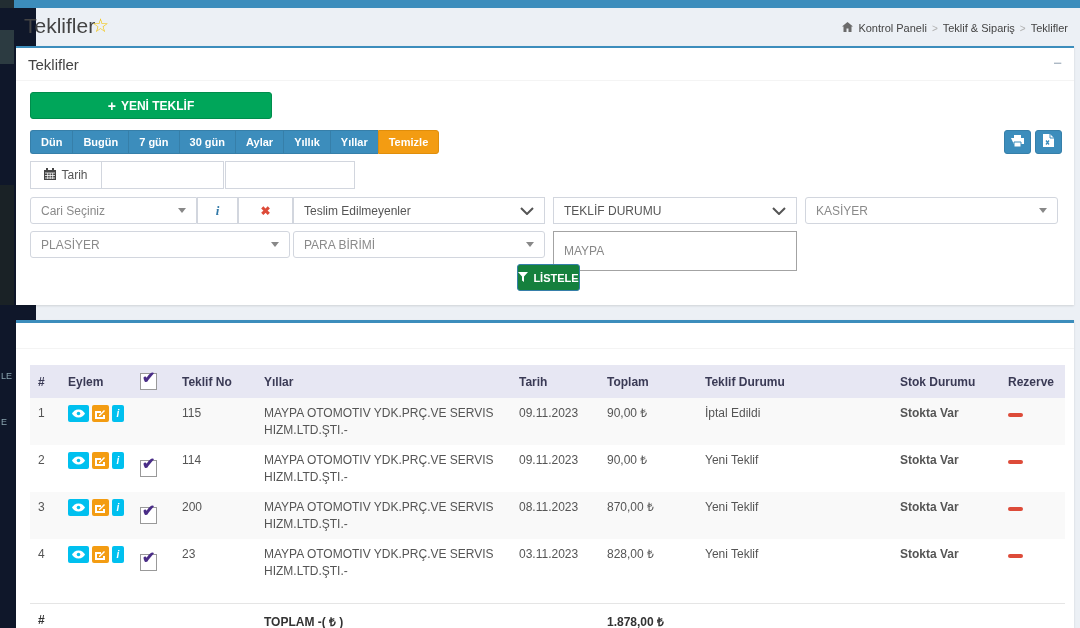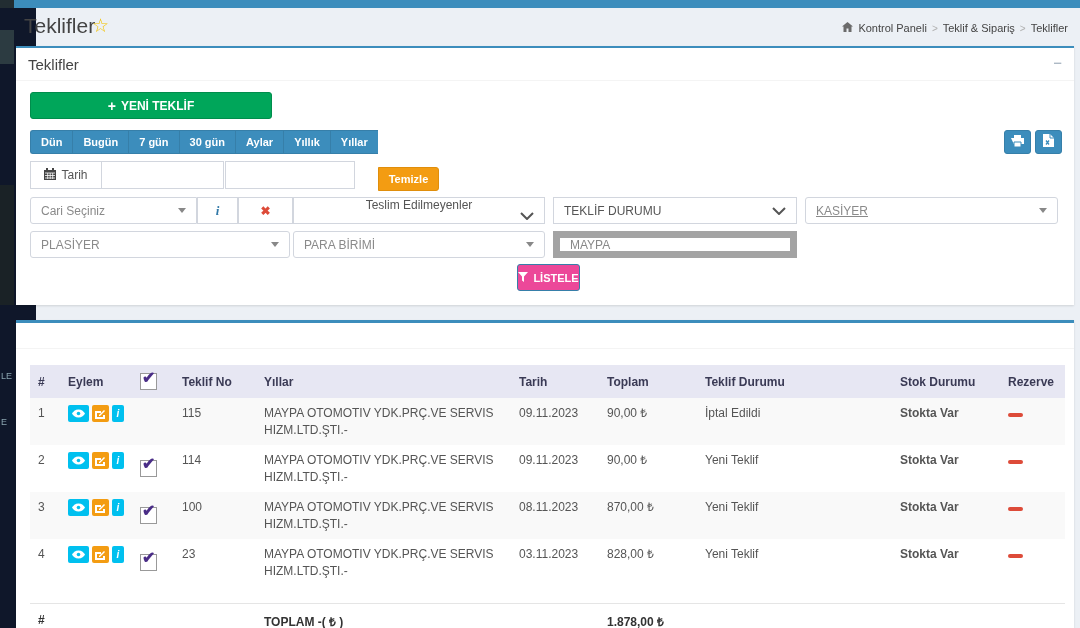--- a/index.html
+++ b/index.html
@@ -34,49 +34,49 @@
   
   .btn { display:flex; align-items:center; justify-content:center; gap:5px; color:#fff; font-weight:bold; cursor:pointer; border-radius:3px; }
   .btn-new { position:absolute; left:14px; top:44px; width:242px; height:27px; background:#00a65a; border:1px solid #008d4c; font-size:12px; }
   .btn-invoice { position:absolute; left:276px; top:44px; width:245px; height:27px; background:#3c8dbc; border:1px solid #367fa9; font-size:12px; }
   .plus-ic { font-size:14px; font-weight:bold; }
 
   
   .range-group { position:absolute; left:14px; top:82px; display:flex; }
   .range-btn { background:#3c8dbc; border:1px solid #367fa9; border-right-width:0; color:#fff; font-size:11px; font-weight:bold; padding:0 10px; height:24px; display:flex; align-items:center; cursor:pointer; }
   .range-btn:first-child { border-radius:3px 0 0 3px; }
-  .range-clear { background:#f39c12; border:1px solid #e08e0b; border-radius:0 3px 3px 0; color:#fff; font-size:11px; font-weight:bold; padding:0 10px; height:24px; display:flex; align-items:center; cursor:pointer;margin-top:37px; }
+  .range-clear { background:#f39c12; border:1px solid #e08e0b; border-radius:0 3px 3px 0; color:#fff; font-size:11px; font-weight:bold; padding:0 10px; height:24px; display:flex; align-items:center; cursor:pointer; }
 
   .export-group { position:absolute; right:12px; top:82px; display:flex; gap:4px; }
   .export-btn { width:27px; height:24px; background:#3c8dbc; border:1px solid #367fa9; border-radius:3px; display:flex; align-items:center; justify-content:center; cursor:pointer; }
 
   
   .date-row { position:absolute; left:14px; top:113px; display:flex; }
   .date-label { width:72px; height:28px; border:1px solid #d2d6de; background:#fff; display:flex; align-items:center; justify-content:center; gap:5px; font-size:12px; color:#555; }
   .date-input { width:122px; height:28px; border:1px solid #d2d6de; border-left:none; background:#fff; font-size:12px; padding:0 6px; outline:none; }
   .date-input2 { position:absolute; left:209px; top:113px; width:130px; height:28px; border:1px solid #d2d6de; background:#fff; font-size:12px; padding:0 6px; outline:none; }
 
   
   .sel2 { position:absolute; height:27px; background:#fff; border:1px solid #d2d6de; border-radius:3px; display:flex; align-items:center; padding:0 10px; font-size:12px; color:#8a8a8a; cursor:pointer; }
   .sel2 .caret { margin-left:auto; width:0; height:0; border-left:4px solid transparent; border-right:4px solid transparent; border-top:5px solid #888; }
   .selnat { position:absolute; height:27px; background:#fff; border:1px solid #d2d6de; display:flex; align-items:center; padding:0 10px; font-size:12px; color:#555; cursor:pointer; }
   .selnat .chev { margin-left:auto; display:flex; }
   .grp-btn { position:absolute; height:27px; background:#fff; border:1px solid #d2d6de; display:flex; align-items:center; justify-content:center; cursor:pointer; }
   .i-btn { left:181px; top:149px; width:41px; font-size:13px; font-weight:bold; color:#3279a8; font-style:italic; font-family:"Liberation Serif", serif; }
   .x-btn { left:222px; top:149px; width:55px; font-size:12px; font-weight:bold; color:#dd4b39; }
 
   .cari { left:14px; top:149px; width:167px; border-radius:3px 0 0 3px;gap:11px; }
-  .teslim { left:277px; top:149px; width:252px;flex-direction:column; }
+  .teslim { left:277px; top:149px; width:252px; }
   .durum { left:537px; top:149px; width:244px; }
-  .kasiyer { left:789px; top:149px; width:253px;text-decoration:underline; }
+  .kasiyer { left:789px; top:149px; width:253px; }
   .plasiyer { left:14px; top:183px; width:260px; }
   .para { left:277px; top:183px; width:252px; }
-  .maypa { position:absolute; left:537px; top:183px; width:244px; height:27px; border:7px solid #a3a3a3; background:#fff; font-size:12px; color:#888; padding:0 10px; outline:none; }
-
-  .btn-listele { position:absolute; left:501px; top:216px; width:63px; height:27px; background:#ec4899; border:1px solid #367fa9; font-size:11px; }
+  .maypa { position:absolute; left:537px; top:183px; width:244px; height:40px; border:1px solid #a3a3a3; background:#fff; font-size:12px; color:#888; padding:0 10px; outline:none; }
+
+  .btn-listele { position:absolute; left:501px; top:216px; width:63px; height:27px; background:#15803d; border:1px solid #367fa9; font-size:11px; }
 
   
   .dt { position:absolute; left:14px; top:42px; width:1035px; border-collapse:collapse; table-layout:fixed; font-size:12px; }
   .dt th { background:#e7e7f3; color:#3a3a55; font-weight:bold; height:33px; text-align:left; padding:0 8px; }
   .dt td { height:47px; vertical-align:top; padding:7px 8px 0 8px; color:#555; line-height:17px; }
   .dt tr.odd td { background:#f9f9f9; }
   .stok { color:#00a65a; font-weight:bold; }
   .minus-ic { display:inline-block; width:15px; height:4px; background:#dd4b39; border-radius:2px; margin-top:6px; }
 
   .cb { width:17px; height:17px; background:#fff; border:1px solid #999; position:relative; cursor:pointer; }
@@ -351,21 +351,21 @@
           <div class="act act-info">
                 <span>i</span>
               </div>
         </div>
           </td>
         <td>
             <div class="cb cb-row">
               <span class="chk">✔</span>
             </div>
           </td>
-        <td>100</td>
+        <td>200</td>
         <td>MAYPA OTOMOTIV YDK.PRÇ.VE SERVIS HIZM.LTD.ŞTI.-</td>
         <td>08.11.2023</td>
         <td>870,00 ₺</td>
         <td>Yeni Teklif</td>
         <td class="stok">Stokta Var</td>
         <td><span class="minus-ic"></span></td>
       </tr>
       <tr>
         <td>4</td>
         <td>

